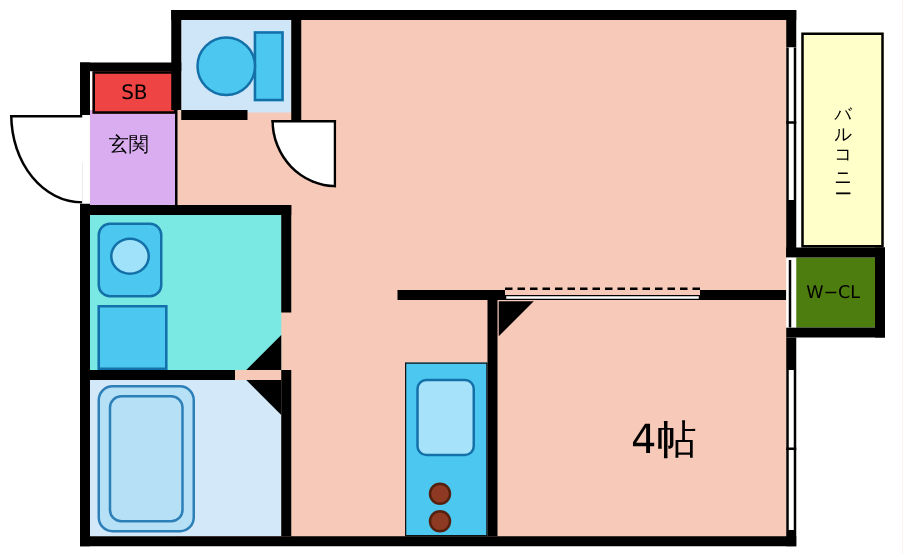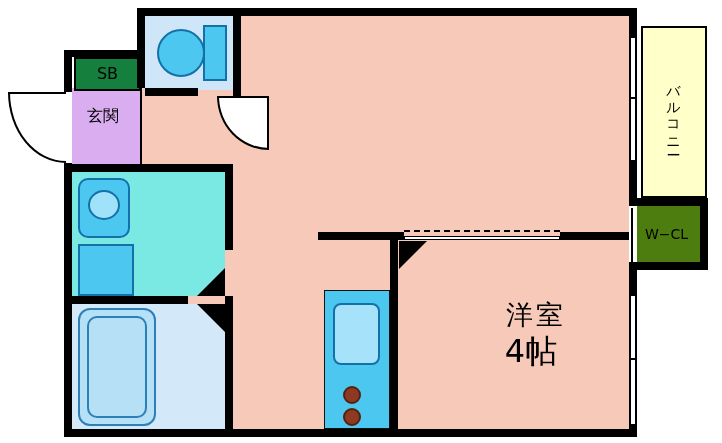--- a/index.html
+++ b/index.html
@@ -17,21 +17,21 @@
   .tri{position:absolute;width:0;height:0;}
 </style>
 </head>
 <body>
 
 <div id="plan">
 
   <div class="floor" style="left:140px;top:16px;width:491px;height:414px;background:#f6c9b8;"></div>
   <div class="floor" style="left:145px;top:16px;width:88px;height:74px;background:#cfe6f8;"></div>
   <div class="floor" style="left:72px;top:88px;width:69px;height:78px;background:#d9adf0;"></div>
-  <div class="floor flexc" style="left:74px;top:57px;width:63px;height:30px;background:#15803d;border:2px solid #000;">
+  <div class="floor flexc" style="left:74px;top:57px;width:63px;height:30px;background:#ef4444;border:2px solid #000;">
     <span class="label" style="position:static;font-size:16px;">SB</span>
   </div>
   <div class="floor" style="left:72px;top:172px;width:153px;height:124px;background:#7ae9e4;"></div>
   <div class="floor" style="left:72px;top:304px;width:153px;height:125px;background:#d3e9fa;"></div>
   <div class="floor flexc" style="left:641px;top:26px;width:62px;height:168px;background:#ffffc9;border:2px solid #000;">
     <span class="label" style="position:static;font-size:14px;writing-mode:vertical-rl;letter-spacing:2px;">バルコニー</span>
   </div>
   <div class="floor flexc" style="left:633px;top:206px;width:67px;height:56px;background:#4d7c0f;">
     <span class="label" style="position:static;font-size:14px;">W−CL</span>
   </div>
@@ -83,17 +83,16 @@
   <div class="arc" style="left:8px;top:92px;width:58px;height:71px;border:2px solid #000;border-right:none;border-bottom-left-radius:100% 100%;"></div>
   <div class="arc" style="left:217px;top:96px;width:52px;height:54px;border:2px solid #000;border-bottom-left-radius:100% 100%;"></div>
   <div class="abs" style="left:404px;top:230px;width:156px;height:0;border-top:2px dashed #000;"></div>
   <div class="abs" style="left:404px;top:236px;width:156px;height:4px;background:#fff;border:1px solid #000;"></div>
   <div class="abs" style="left:629px;top:206px;width:8px;height:56px;background:#fff;"></div>
   <div class="abs" style="left:631px;top:208px;width:2px;height:54px;background:#000;"></div>
   <div class="tri" style="left:197px;top:268px;border-bottom:28px solid #000;border-left:28px solid transparent;"></div>
   <div class="tri" style="left:197px;top:304px;border-top:28px solid #000;border-left:28px solid transparent;"></div>
   <div class="tri" style="left:399px;top:241px;border-top:28px solid #000;border-right:28px solid transparent;"></div>
 
-  <span class="label center" style="left:536px;top:314px;font-size:27px;letter-spacing:3px;">洋室</span>
   <span class="label center" style="left:531px;top:351px;font-size:32px;">4帖</span>
   <span class="label center" style="left:103px;top:116px;font-size:16px;">玄関</span>
 
 </div>
 
 </body></html>

